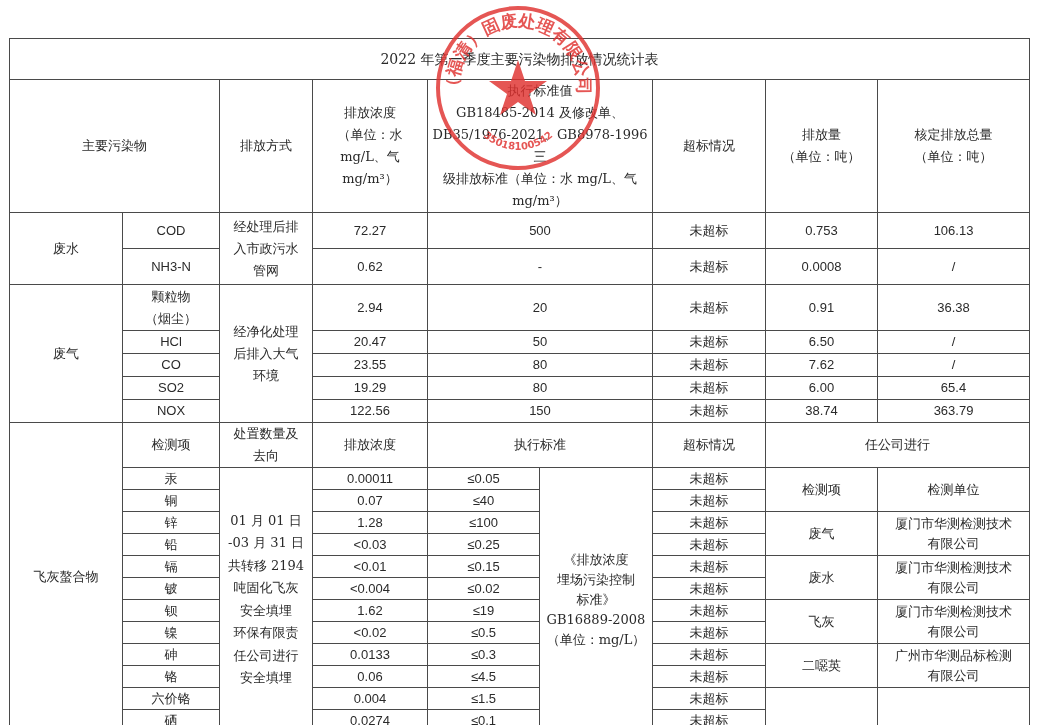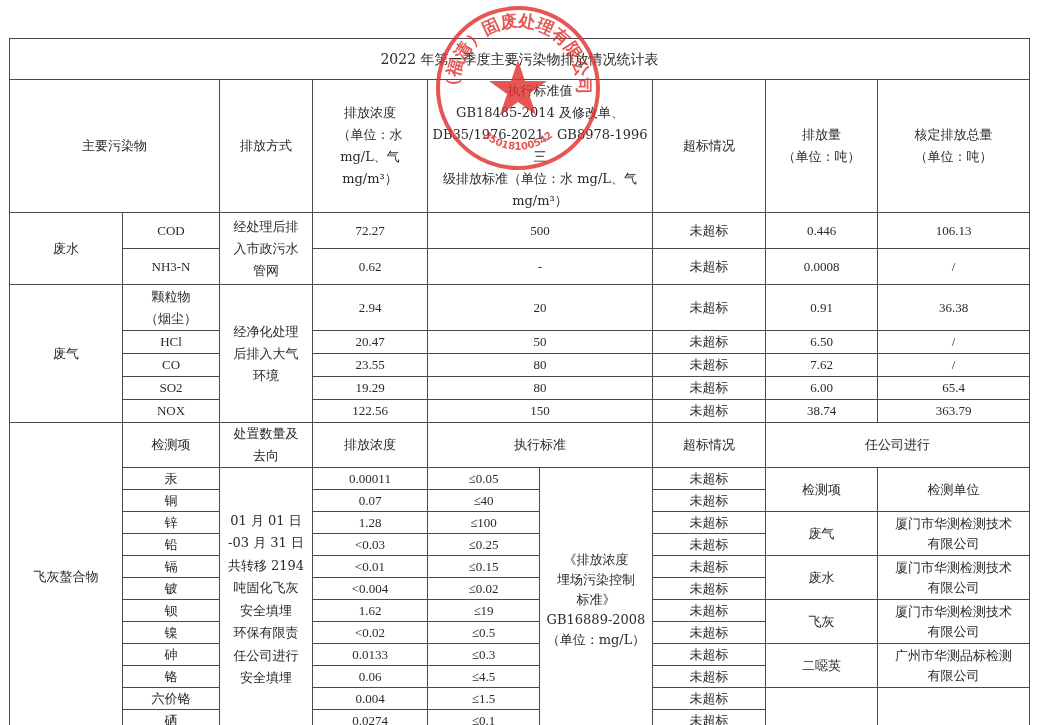--- a/index.html
+++ b/index.html
@@ -9,21 +9,21 @@
           table-layout:fixed; width:1020px; }
   td { border:1px solid #4a4a4a; text-align:center; vertical-align:middle;
        font-size:13px; line-height:22px; padding:0 2px; overflow:hidden; }
   .title td { height:40px; font-size:14px; }
   .hdr td { height:110px; line-height:22px; }
   .r-w td { height:35px; }
   .r-g1 td { height:45px; }
   .r-g td { height:22px; line-height:20px;text-align:center; }
   .r-fh td { height:42px; }
   .r-f td { height:21px; line-height:20px; }
-  .mono { font-family:Liberation Serif, serif; }
+  .mono { font-family:Liberation Sans, sans-serif; }
   .stamp { position:absolute; left:432px; top:2px; width:172px; height:172px;
            pointer-events:none; opacity:0.82; }
 </style>
 </head>
 <body>
 
 <table>
   <colgroup>
     <col style="width:113px">
       <col style="width:97px">
@@ -71,21 +71,21 @@
     <td rowspan="2">废水</td>
     <td class="mono">COD</td>
     <td rowspan="2">
       <div>经处理后排</div>
       <div>入市政污水</div>
       <div>管网</div>
     </td>
     <td class="mono">72.27</td>
     <td colspan="2" class="mono">500</td>
     <td>未超标</td>
-    <td class="mono">0.446</td>
+    <td class="mono">0.753</td>
     <td class="mono">106.13</td>
   </tr>
   <tr class="r-w">
     <td class="mono">NH3-N</td>
     <td class="mono">0.62</td>
     <td colspan="2" class="mono">-</td>
     <td>未超标</td>
     <td class="mono">0.0008</td>
     <td class="mono">/</td>
   </tr>

